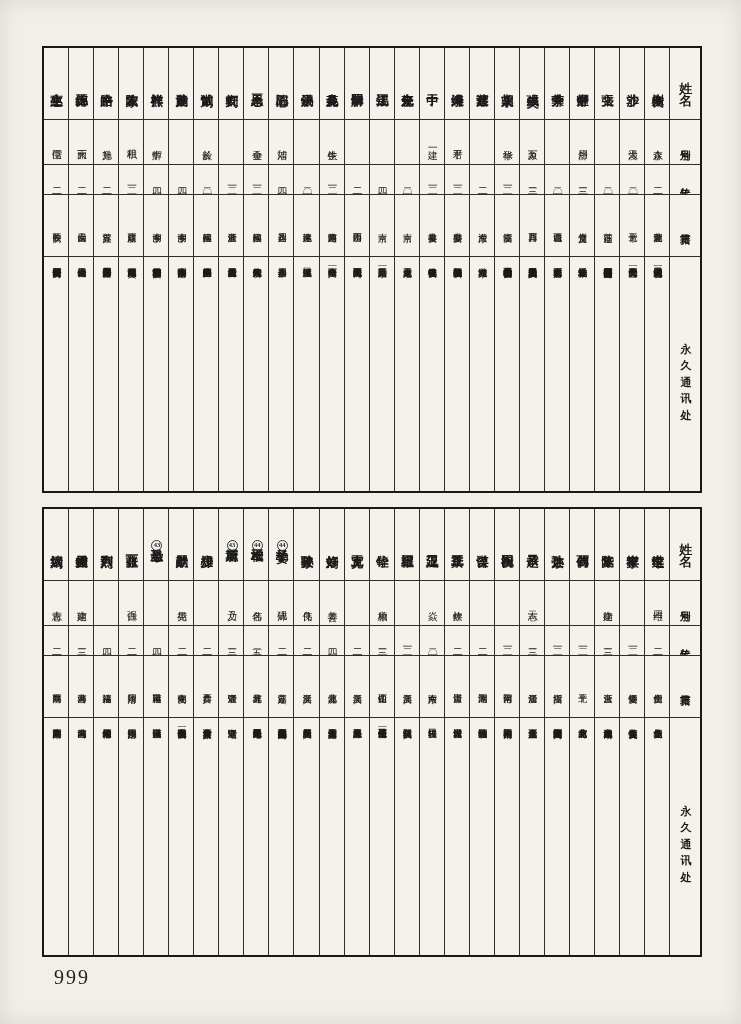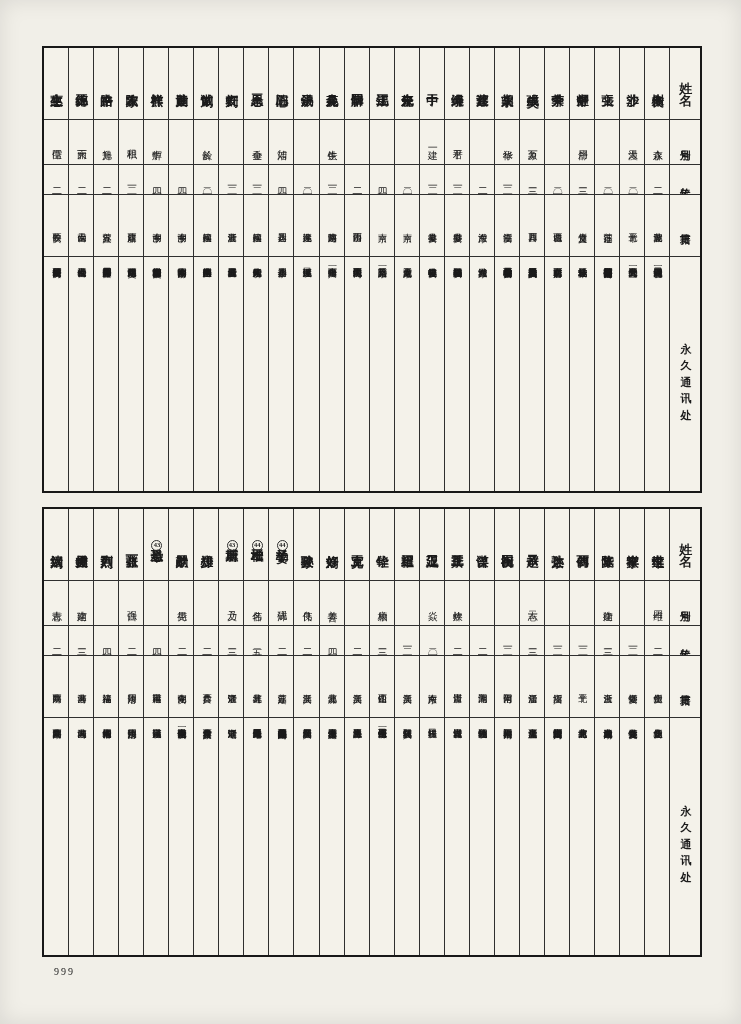--- a/index.html
+++ b/index.html
@@ -70,21 +70,21 @@
     border:1px solid #2f2f2f;
     border-radius:50%;
     text-align:center;
     writing-mode:horizontal-tb;
     text-orientation:mixed;
     margin-top:1px;
   }
   .page-number{
     position:absolute;
     left:54px;top:966px;
-    font-size:10px;
+    font-size:20px;
     letter-spacing:2px;
     color:#222;
   }
 </style>
 </head>
 <body>
 
 <div class="page">
 
   <div class="dir-table top">

